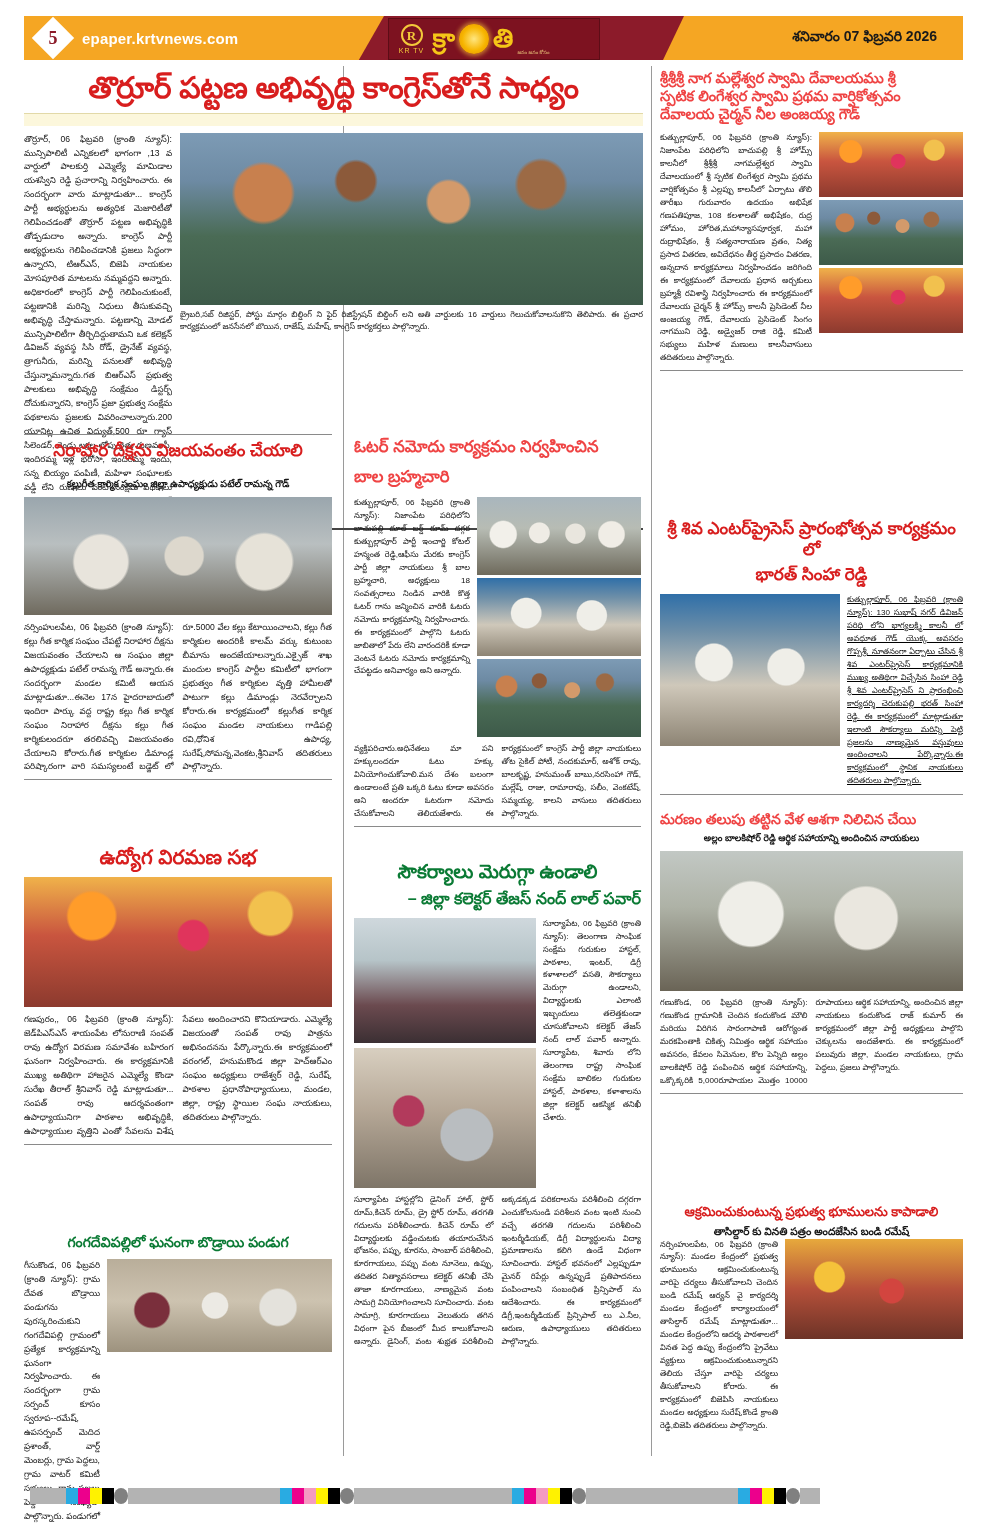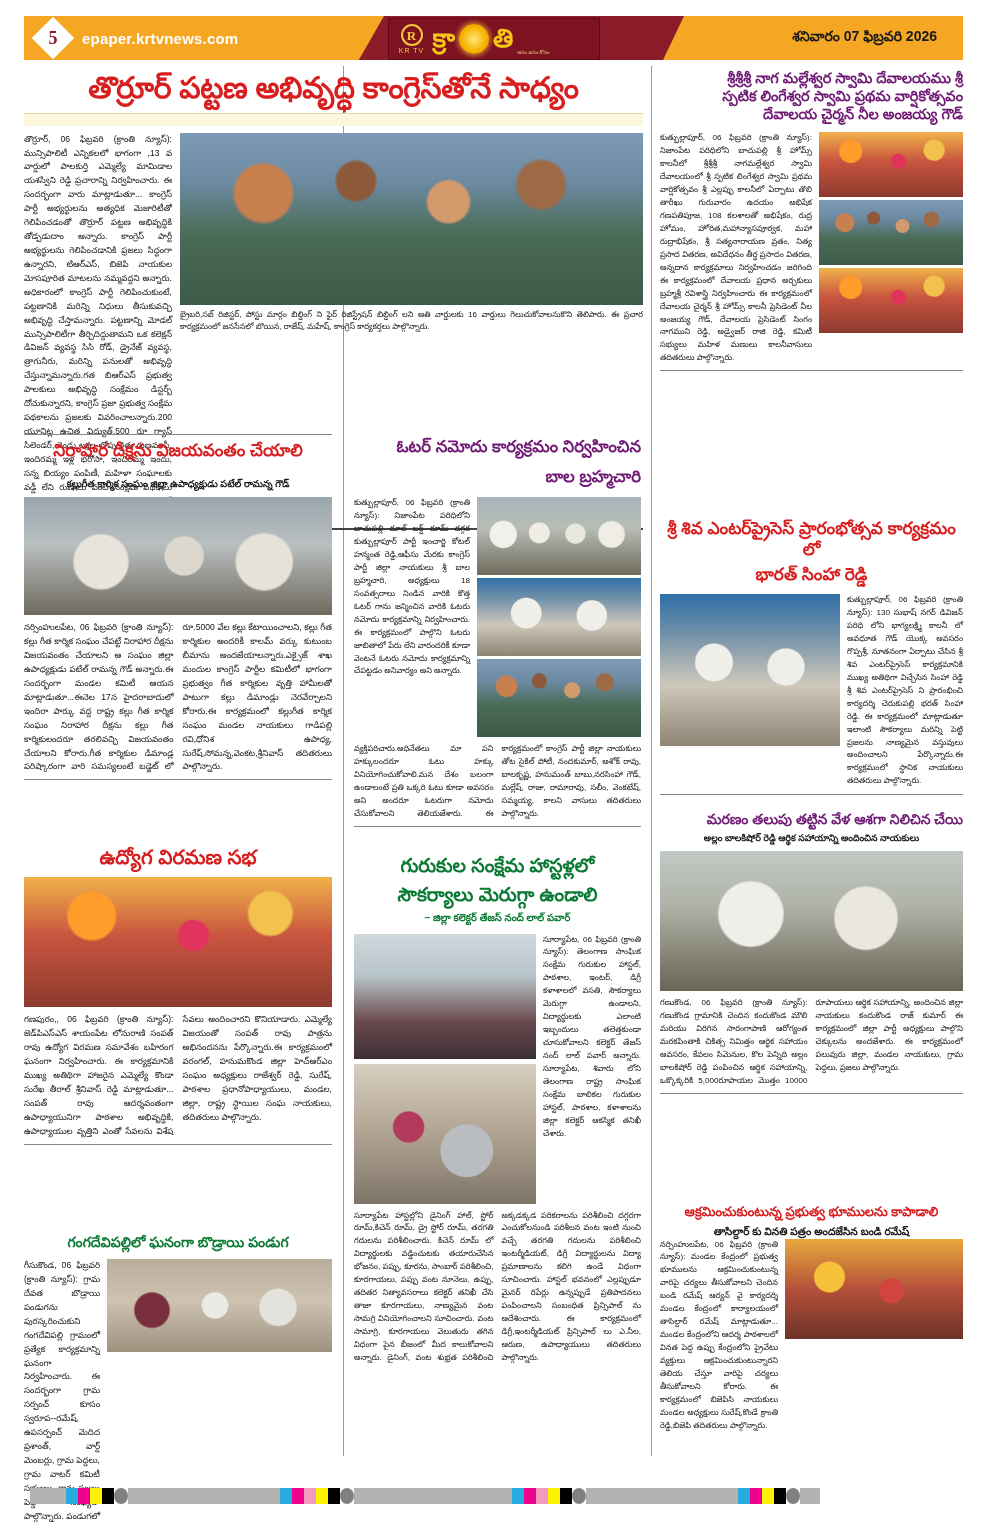--- a/index.html
+++ b/index.html
@@ -81,21 +81,21 @@
   
   .page { position:absolute; left:24px; top:66px; width:939px; height:1390px; }
   .col-rule { position:absolute; top:0; width:1px; background:#9a9a9a; }
 
   
   .hl-red {
     color:#d81e1e; font-weight:bold; text-align:center;
     font-family:"Liberation Sans", sans-serif;
     line-height:1.22;
   }
-  .hl-navy { color:#701a75; font-weight:bold; text-align:right; line-height:1.25; }
+  .hl-navy { color:#ef4444; font-weight:bold; text-align:left; line-height:1.25; }
   .hl-green { color:#0a7a34; font-weight:bold; text-align:center; line-height:1.22; }
   .sub-dek {
     text-align:center; color:#151515; font-weight:bold; line-height:1.3;
   }
   .body-tel {
     font-size:8.6px; line-height:1.62; color:#121212; text-align:justify;
     font-family:"Liberation Sans", sans-serif;
   }
   .body-tel.small { font-size:8.1px; line-height:1.6; }
   .hr-thin { border-top:1px solid #8a8a8a; margin:5px 0; height:0; }
@@ -264,44 +264,43 @@
     </div>
     <div class="body-tel small cols2n" style="margin-top:6px;">వ్యక్తిపరిచారు.అధినేతలు మా పని హక్కులందరూ ఓటు హక్కు వినియోగించుకోవాలి.మన దేశం బలంగా ఉండాలంటే ప్రతి ఒక్కరి ఓటు కూడా అవసరం అని అందరూ ఓటరుగా నమోదు చేసుకోవాలని తెలియజేశారు. ఈ కార్యక్రమంలో కాంగ్రెస్ పార్టీ జిల్లా నాయకులు తోట సైకిల్ పోటీ, నందకుమార్, అశోక్ రావు, బాలకృష్ణ, హనుమంత్ బాబు,నరసింహా గౌడ్, మల్లేష్, రాజు, రామారావు, సలీం, వెంకటేష్, సమ్మయ్య, కాలని వాసులు తదితరులు పాల్గొన్నారు.</div>
     <div class="hr-thin" style="margin-top:5px;"></div>
   </div>
 
   <div style="position:absolute; left:636px; top:453px; width:303px;">
     <div class="hl-red" style="font-size:17px;">
       <div>శ్రీ శివ ఎంటర్‌ప్రైసెస్ ప్రారంభోత్సవ కార్యక్రమం లో</div>
       <div style="margin-top:5px;">భారత్ సింహా రెడ్డి</div>
     </div>
-    <div style="display:flex; gap:7px; margin-top:8px;">
+    <div style="display:flex; gap:7px; margin-top:8px;text-decoration:underline;">
       <div style="flex:1 1 auto;">
         <div class="photo p-shop" style="height:152px;"></div>
       </div>
       <div class="body-tel small" style="width:116px; flex:0 0 116px;">కుత్బుల్లాపూర్, 06 ఫిబ్రవరి (క్రాంతి న్యూస్): 130 సుభాష్ నగర్ డివిజన్ పరిధి లోని భాగ్యలక్ష్మి కాలనీ లో అవధూత గౌడ్ యొక్క అవసరం గొప్పశ్రీ, నూతనంగా ఏర్పాటు చేసిన శ్రీ శివ ఎంటర్‌ప్రైసెస్ కార్యక్రమానికి ముఖ్య అతిథిగా విచ్చేసిన సింహా రెడ్డి శ్రీ శివ ఎంటర్‌ప్రైసెస్ ని ప్రారంభించి కార్యదర్శి చెరుకుపల్లి భరత్ సింహా రెడ్డి. ఈ కార్యక్రమంలో మాట్లాడుతూ ఇలాంటి సౌకర్యాలు మరిన్ని పెట్టి ప్రజలను నాణ్యమైన వస్తువులు అందించాలని పేర్కొన్నారు.ఈ కార్యక్రమంలో స్థానిక నాయకులు తదితరులు పాల్గొన్నారు.</div>
     </div>
     <div class="hr-thin" style="margin-top:6px;"></div>
   </div>
 
   <div style="position:absolute; left:0; top:775px; width:308px;">
     <div class="hl-red" style="font-size:20px;">
       <div style="margin-top:4px;">ఉద్యోగ విరమణ సభ</div>
     </div>
     <div class="photo p-fest" style="width:100%; height:130px; margin-top:8px;"></div>
     <div class="body-tel cols2" style="margin-top:6px;">గణపురం,, 06 ఫిబ్రవరి (క్రాంతి న్యూస్): జెడ్‌పిఎస్ఎస్ శాయంపేట లోనురాణి సంపత్ రావు ఉద్యోగ విరమణ సమావేశం బహిరంగ ఘనంగా నిర్వహించారు. ఈ కార్యక్రమానికి ముఖ్య అతిథిగా హాజరైన ఎమ్మెల్యే కొండా సురేఖ తీరాల్ శ్రీనివాస్ రెడ్డి మాట్లాడుతూ... సంపత్ రావు ఆదర్శవంతంగా ఉపాధ్యాయునిగా పాఠశాల అభివృద్ధికి, ఉపాధ్యాయుల వృత్తిని ఎంతో సేవలను విశేష సేవలు అందించారని కొనియాడారు. ఎమ్మెల్యే విజయంతో సంపత్ రావు పాత్రను అభినందనను పేర్కొన్నారు.ఈ కార్యక్రమంలో వరంగల్, హనుమకొండ జిల్లా హెచ్‌ఆర్ఎం సంఘం అధ్యక్షులు రాజేశ్వర్ రెడ్డి, సురేష్, పాఠశాల ప్రధానోపాధ్యాయులు, మండల, జిల్లా, రాష్ట్ర స్థాయిల సంఘ నాయకులు, తదితరులు పాల్గొన్నారు.</div>
     <div class="hr-thin" style="margin-top:5px;"></div>
   </div>
 
   <div style="position:absolute; left:330px; top:788px; width:287px;">
     <div class="hl-green" style="font-size:19px;">
-      <div>గురుకుల సంక్షేమ హాస్టళ్లలో</div>
       <div style="margin-top:6px;">సౌకర్యాలు మెరుగ్గా ఉండాలి</div>
     </div>
-    <div class="hl-green" style="font-size:10px; margin-top:6px;">– జిల్లా కలెక్టర్ తేజస్ నంద్ లాల్ పవార్</div>
+    <div class="hl-green" style="font-size:16px; margin-top:6px;text-align:right;">– జిల్లా కలెక్టర్ తేజస్ నంద్ లాల్ పవార్</div>
 
     <div style="display:flex; gap:7px; margin-top:9px;">
       <div style="flex:1 1 auto; display:flex; flex-direction:column; gap:5px;">
         <div class="photo p-class" style="height:125px;"></div>
         <div class="photo p-kitchen" style="height:140px;"></div>
       </div>
       <div class="body-tel small" style="width:98px; flex:0 0 98px;">సూర్యాపేట, 06 ఫిబ్రవరి (క్రాంతి న్యూస్): తెలంగాణ సాంఘిక సంక్షేమ గురుకుల హాస్టల్, పాఠశాల, ఇంటర్, డిగ్రీ కళాశాలలో వసతి, సౌకర్యాలు మెరుగ్గా ఉండాలని, విద్యార్థులకు ఎలాంటి ఇబ్బందులు తలెత్తకుండా చూసుకోవాలని కలెక్టర్ తేజస్ నంద్ లాల్ పవార్ అన్నారు. సూర్యాపేట, శివారు లోని తెలంగాణ రాష్ట్ర సాంఘిక సంక్షేమ బాలికల గురుకుల హాస్టల్, పాఠశాల, కళాశాలను జిల్లా కలెక్టర్ ఆకస్మిక తనిఖీ చేశారు.</div>
     </div>
     <div class="body-tel small cols2n" style="margin-top:6px;">సూర్యాపేట హాస్టల్లోని డైనింగ్ హాల్, స్టోర్ రూమ్,కిచెన్ రూమ్, డ్రై స్టోర్ రూమ్, తరగతి గదులను పరిశీలించారు. కిచెన్ రూమ్ లో విద్యార్థులకు వడ్డించుటకు తయారుచేసిన భోజనం, పప్పు, కూరను, సాంబార్ పరిశీలించి, కూరగాయలు, పప్పు వంట నూనెలు, ఉప్పు, తదితర నిత్యావసరాలు కలెక్టర్ తనిఖీ చేసి తాజా కూరగాయలు, నాణ్యమైన వంట సామగ్రి వినియోగించాలని సూచించారు. వంట సామాగ్రి, కూరగాయలు వెలుతురు తగిన విధంగా పైన బీజంలో మీద కాలుకోవాలని అన్నారు. డైనింగ్, వంట శుభ్రత పరిశీలించి అక్కడక్కడ పరికరాలను పరిశీలించి దగ్గరగా ఎంచుకోలనుండి పరిశీలన వంట ఇంటి నుంచి వచ్చే తరగతి గదులను పరిశీలించి ఇంటర్మీడియట్, డిగ్రీ విద్యార్థులను విద్యా ప్రమాణాలను కలిగి ఉండే విధంగా సూచించారు. హాస్టల్ భవనంలో ఎల్లప్పుడూ మైనర్ రిపేర్లు ఉన్నప్పుడే ప్రతిపాదనలు పంపించాలని సంబంధిత ప్రిన్సిపాల్ ను ఆదేశించారు. ఈ కార్యక్రమంలో డిగ్రీ,ఇంటర్మీడియట్ ప్రిన్సిపాల్ లు ఎ.నీల, ఆరుణ, ఉపాధ్యాయులు తదితరులు పాల్గొన్నారు.</div>
   </div>

